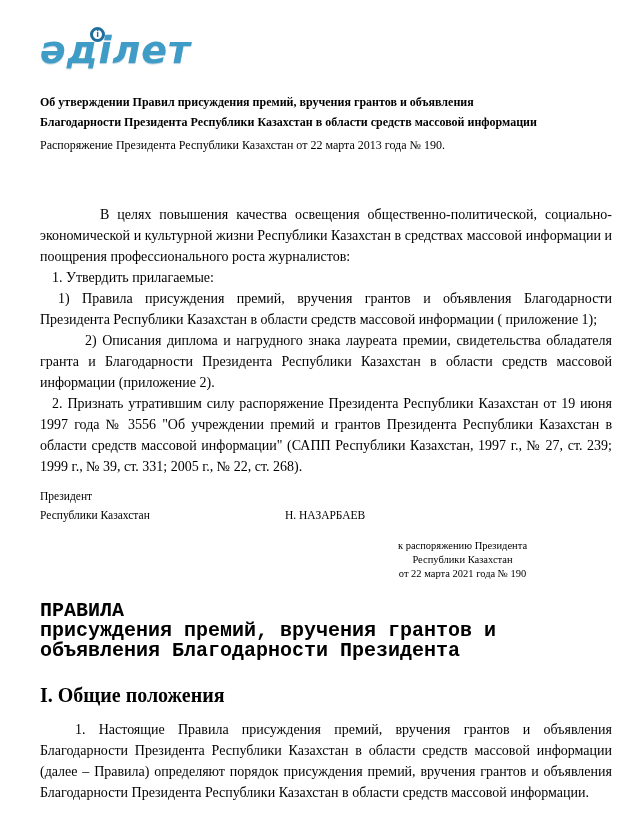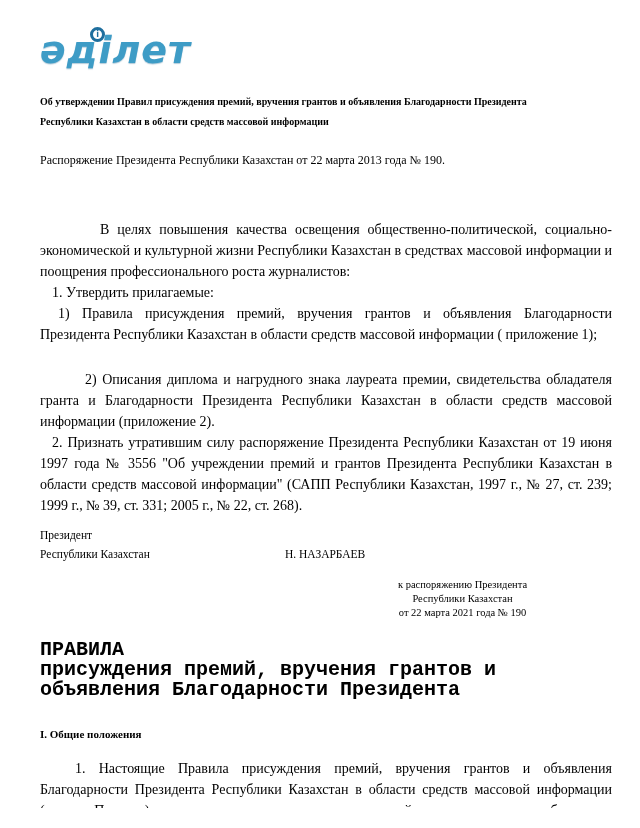--- a/index.html
+++ b/index.html
@@ -48,39 +48,39 @@
       font-family: "DejaVu Sans", sans-serif;
       font-size: 8px;
       font-weight: bold;
       color: #1f6f9e;
       font-style: normal;
       line-height: 1;
     }
 
     
     .doc-title {
-      font-size: 10px;
+      font-size: 12px;
       font-weight: bold;
       line-height: 20px;
       max-width: 515px;
-      margin: 14px 0 18px 0;
+      margin: 14px 0 3px 0;
     }
     .intro {
       font-size: 12px;
       line-height: 21px;
     }
     .para {
       font-size: 14px;
       line-height: 21px;
       text-align: justify;
     }
     .indent-12 { text-indent: 12px; }
     .indent-18 { text-indent: 18px; }
     .indent-35 { text-indent: 35px; }
-    .indent-45 { text-indent: 45px; margin-top: 24px; }
+    .indent-45 { text-indent: 45px; }
     .indent-60 { text-indent: 60px; margin-top: 48px; }
 
     .signature {
       display: flex;
       align-items: flex-end;
       margin-top: 10px;
       font-size: 11.5px;
       line-height: 19px;
     }
     .sig-left { width: 245px; }
@@ -94,21 +94,21 @@
     }
 
     .rules-heading {
       font-size: 20px;
       font-weight: bold;
       line-height: 20px;
       margin: 0 0 24px 0;
       font-family: Liberation Mono, monospace;
     }
     .section-heading {
-      font-size: 11px;
+      font-size: 20px;
       font-weight: bold;
       line-height: 20px;
       margin: 0 0 14px 0;
     }
   </style>
 </head>
 <body>
 
 <div class="page">
 

